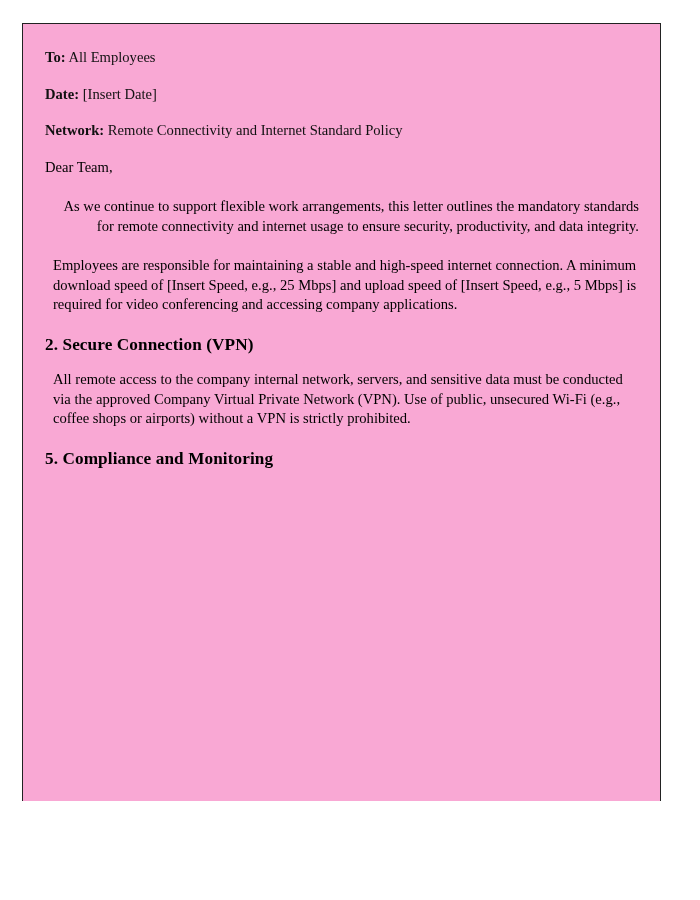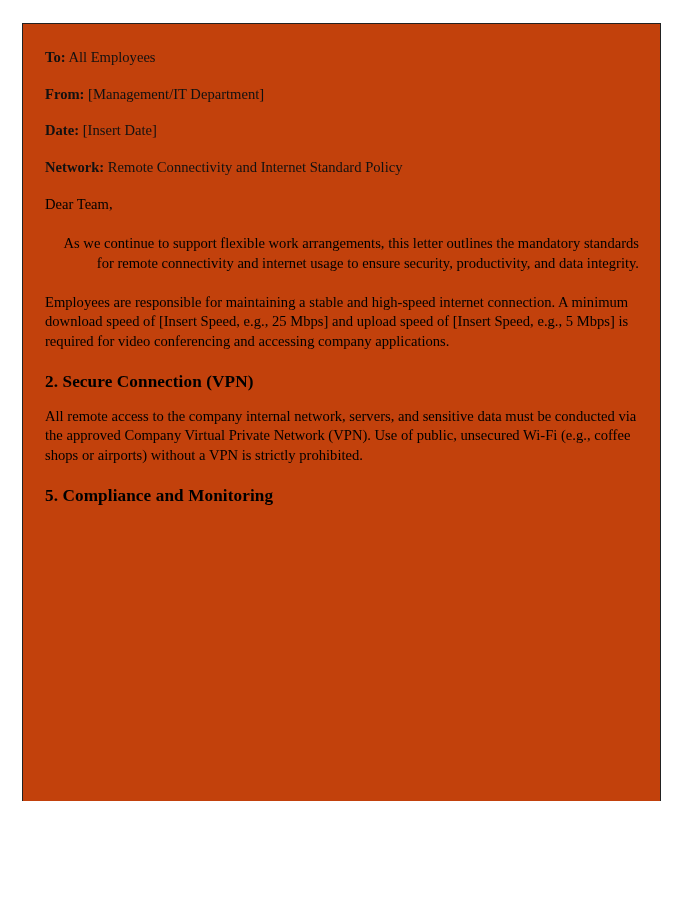--- a/index.html
+++ b/index.html
@@ -16,21 +16,21 @@
   }
   .page-sheet {
     position: absolute;
     left: 22px;
     top: 23px;
     width: 639px;
     height: 778px;
     border: 1px solid #222222;
     border-bottom: none;
     box-sizing: border-box;
-    background: #c2410c;
+    background: #f9a8d4;
     overflow: hidden;
   }
   .letter-body {
     padding: 24px 21px 0 22px;
   }
   .meta-line {
     font-size: 14.6px;
     line-height: 1.25;
     margin: 0 0 18.5px 0;
     color: #111111;
@@ -52,42 +52,38 @@
   .section-heading {
     font-size: 17.2px;
     font-weight: bold;
     line-height: 1.2;
     margin: 0 0 14px 0;
     letter-spacing: 0.1px;
   }
   .section-body {
     font-size: 14.6px;
     line-height: 1.33;
-    margin: 0 0 21px 0;
+    margin: 0 0 21px 8px;
   }
   .section-block:last-child .section-heading {
     margin-bottom: 0;
     margin-top: 13px;
   }
 </style>
 </head>
 <body>
 
 <div class="page-sheet">
   <div class="letter-body">
 
     <p class="meta-line">
       <span class="meta-label">To:</span>
       <span>All Employees</span>
     </p>
 
-    <p class="meta-line">
-      <span class="meta-label">From:</span>
-      <span>[Management/IT Department]</span>
-    </p>
 
     <p class="meta-line">
       <span class="meta-label">Date:</span>
       <span>[Insert Date]</span>
     </p>
 
     <p class="meta-line">
       <span class="meta-label">Network:</span>
       <span>Remote Connectivity and Internet Standard Policy</span>
     </p>

